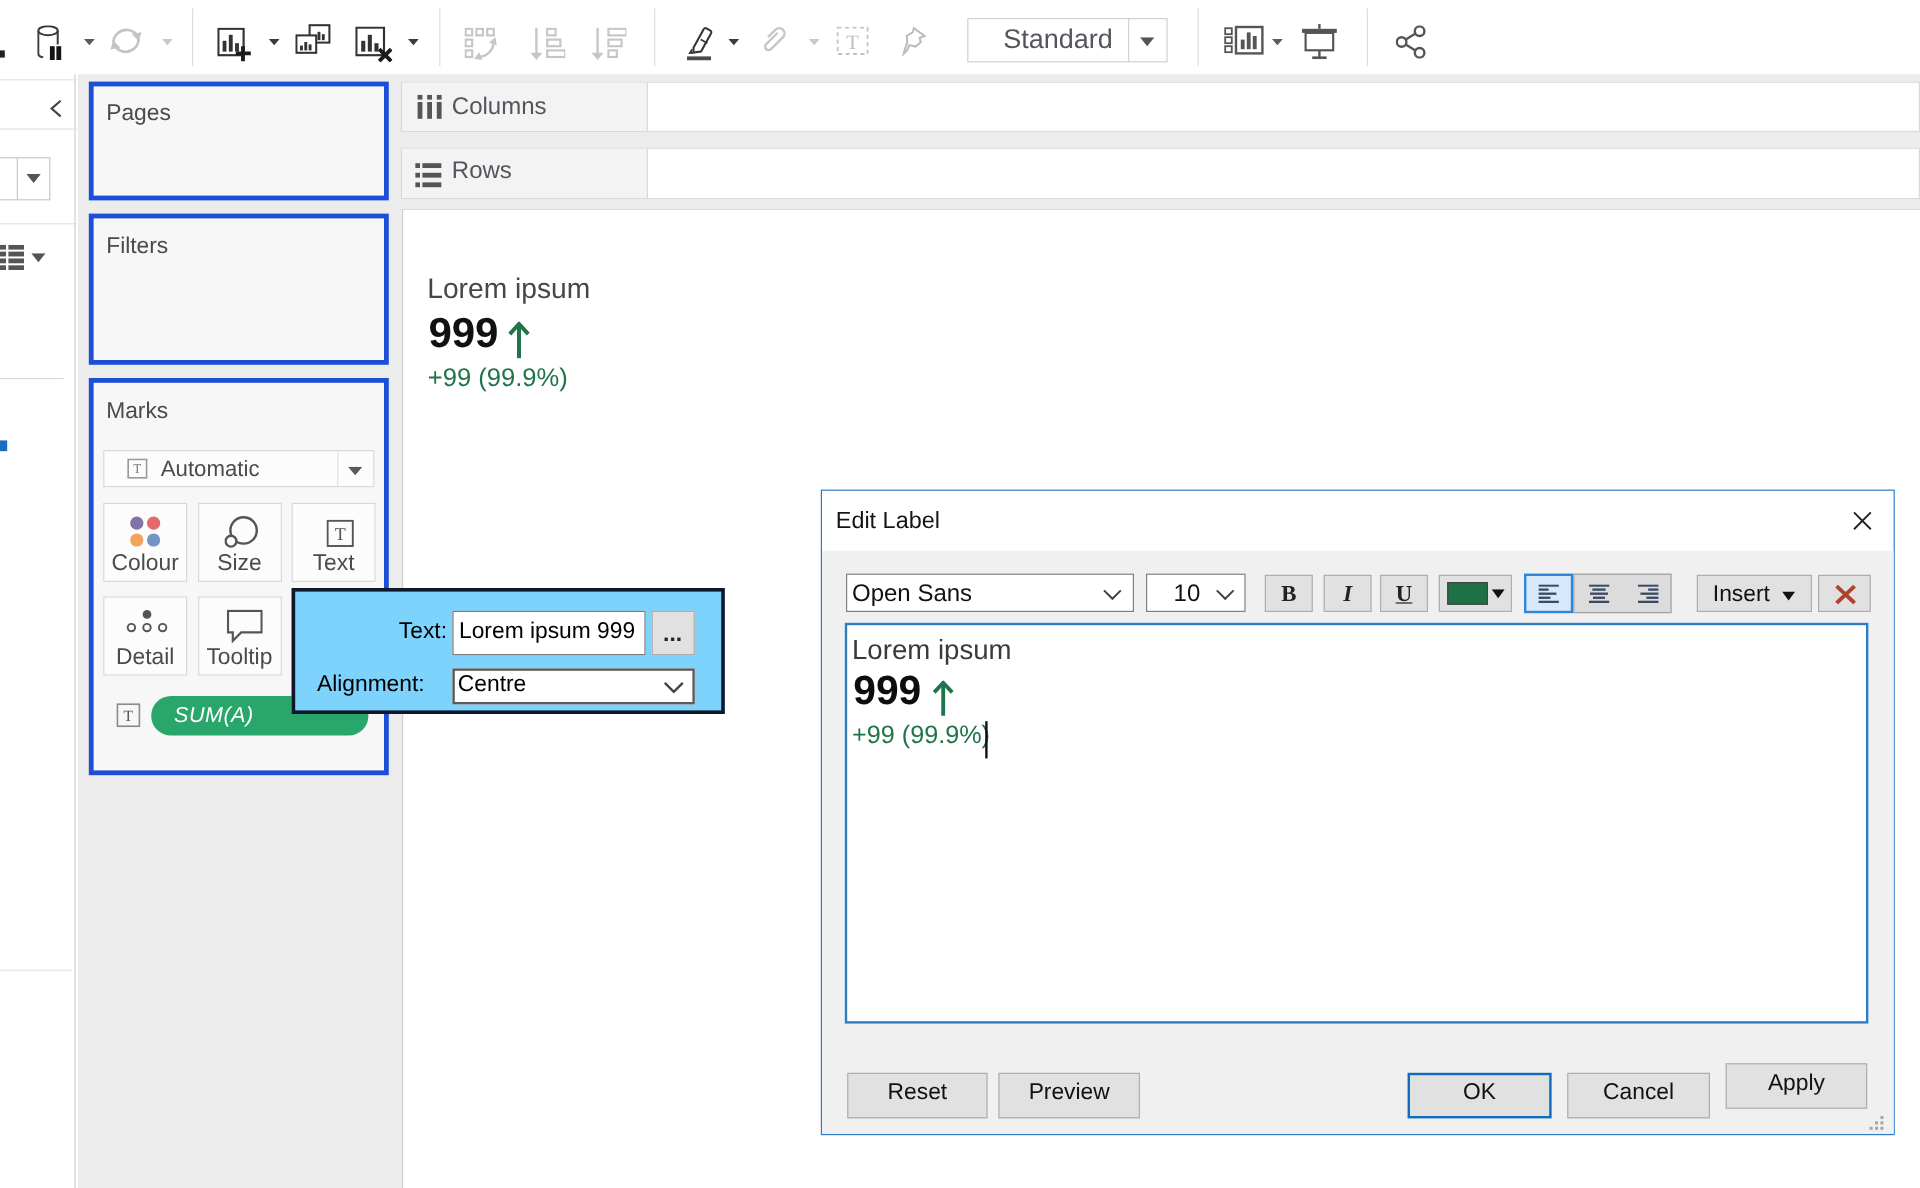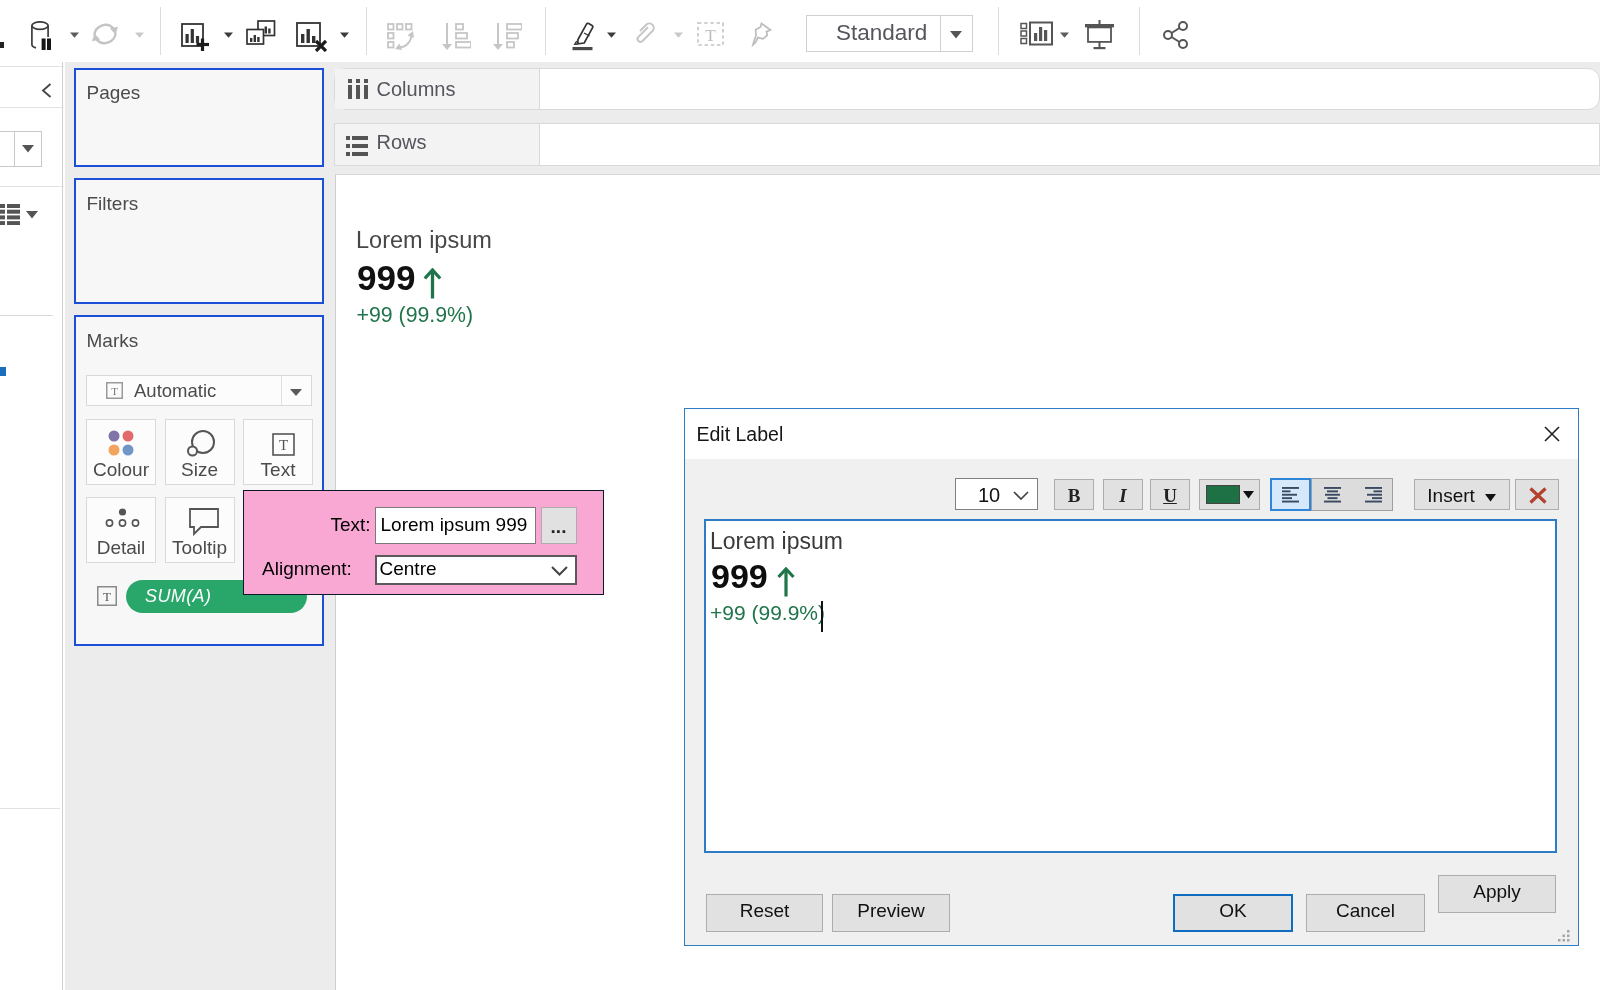--- a/index.html
+++ b/index.html
@@ -1,21 +1,21 @@
 <!DOCTYPE html>
 <html><head>
 <meta charset="utf-8">
 <style>
   * { margin:0; padding:0; box-sizing:border-box; }
   html,body { width:1600px; height:990px; overflow:hidden; background:#fff;
     font-family:"Liberation Sans", sans-serif; }
   .abs { position:absolute; }
   #stage { position:relative; width:1600px; height:990px; }
   .sep { position:absolute; width:1px; top:7px; height:48px; background:#dcdcdc; }
-  .card { position:absolute; left:74px; width:250px; background:#f7f7f7; border:2px solid #1d4ed8; }
+  .card { position:absolute; left:74px; width:250px; background:#f7f7f7; border:4px solid #1d4ed8; }
   .cardtitle { position:absolute; left:10.5px; font-size:19px; color:#4b4b4b; }
   .mbtn { position:absolute; width:70px; height:66px; background:#fcfcfc; border:1px solid #d9d9d9; }
   .mlabel { position:absolute; width:100%; text-align:center; top:39px; font-size:19px; color:#4b4b4b; }
   .shelfrow { position:absolute; left:334px; right:0; background:#fff; border:1px solid #d9d9d9; }
   .shelflabel { position:absolute; left:0; top:0; bottom:0; width:205px; background:#f3f3f3; border-right:1px solid #d9d9d9; }
   .shelftext { position:absolute; left:41.5px; top:9px; font-size:20px; color:#54545c; }
   .wbtn { position:absolute; height:38px; background:#e1e1e1; border:1px solid #adadad;
     font-size:19px; color:#111; text-align:center; line-height:31px; }
 </style>
 </head>
@@ -251,21 +251,21 @@
   <div class="card" style="top:68px;height:99px;">
       <div class="cardtitle" style="top:11.5px;">Pages</div>
     </div>
   <div class="card" style="top:178px;height:126px;">
       <div class="cardtitle" style="top:13px;">Filters</div>
     </div>
   <div class="card" id="markscard" style="top:315px;height:331px;">
       <div class="cardtitle" style="top:13px;">Marks</div>
     </div>
 
-  <div class="shelfrow" style="top:68px;height:42px;border-radius:12px;">
+  <div class="shelfrow" style="top:68px;height:42px;">
     <div class="shelflabel"></div>
     <svg class="abs" style="left:12px;top:10px;" width="22" height="22" viewBox="0 0 22 22">
       <g fill="#555">
           <rect x="1" y="0" width="4" height="4"></rect>
           <rect x="9" y="0" width="4" height="4"></rect>
           <rect x="17" y="0" width="4" height="4"></rect>
       <rect x="1" y="6" width="4" height="14"></rect>
           <rect x="9" y="6" width="4" height="14"></rect>
           <rect x="17" y="6" width="4" height="14"></rect>
         </g>
@@ -349,21 +349,21 @@
   </div>
 
   <svg class="abs" style="left:97px;top:586px;" width="20" height="20" viewBox="0 0 20 20">
     <rect x="0.75" y="0.75" width="18.5" height="18.5" fill="none" stroke="#8a8a8a" stroke-width="1.5"></rect>
     <text x="10" y="15" font-size="13" fill="#555" text-anchor="middle" font-family="Liberation Serif, serif">T</text>
   </svg>
   <div class="abs" style="left:126px;top:580px;width:181px;height:32.5px;background:#29a76b;border-radius:16.5px;">
     <div class="abs" style="left:19px;top:6px;font-size:18px;color:#fff;letter-spacing:0.4px;font-style:italic;">SUM(A)</div>
   </div>
 
-  <div class="abs" style="left:242.5px;top:489.5px;width:361px;height:105px;background:#f9a8d4;border:1px solid #0f172a;">
+  <div class="abs" style="left:242.5px;top:489.5px;width:361px;height:105px;background:#7dd3fc;border:3px solid #0f172a;">
     <div class="abs" style="left:0;top:23px;width:127px;text-align:right;font-size:19px;color:#000;">Text:</div>
     <div class="abs" style="left:131px;top:16px;width:161px;height:37.5px;background:#fff;border:1px solid #7a7a7a;overflow:hidden;">
       <div class="abs" style="left:5px;top:6px;font-size:19px;color:#000;white-space:nowrap;">Lorem ipsum 999 <span style="color:#bfa437;">↑</span></div>
     </div>
     <div class="abs" style="left:297px;top:16.5px;width:36px;height:37px;background:#e1e1e1;border:1px solid #adadad;text-align:center;">
       <div style="font-size:19px;color:#222;font-weight:bold;margin-top:8px;">...</div>
     </div>
     <div class="abs" style="left:0;top:67px;width:127px;text-align:center;font-size:19px;color:#000;">Alignment:</div>
     <div class="abs" style="left:131px;top:64px;width:202px;height:30.5px;background:#fff;border:2px solid #5a5a5a;">
       <div class="abs" style="left:3px;top:1px;font-size:19px;color:#000;">Centre</div>
@@ -375,20 +375,26 @@
 
   <div class="abs" style="left:683.5px;top:407.5px;width:895px;height:538px;background:#fff;border:1.5px solid #2e7cc3;">
 
     <div class="abs" style="left:12px;top:14px;font-size:19.5px;color:#151515;">Edit Label</div>
     <svg class="abs" style="right:18px;top:17px;" width="16" height="16" viewBox="0 0 16 16">
       <path d="M1 1 L15 15 M15 1 L1 15" stroke="#222" stroke-width="1.6"></path>
     </svg>
 
     <div class="abs" style="left:0;top:50px;width:100%;height:486.5px;background:#f0f0f0;"></div>
 
+    <div class="abs" style="left:20.5px;top:69px;width:240px;height:32.5px;background:#fff;border:1px solid #7f7f7f;">
+      <div class="abs" style="left:4px;top:5.5px;font-size:20px;color:#111;">Open Sans</div>
+      <svg class="abs" style="right:9px;top:12px;" width="16" height="9" viewBox="0 0 16 9">
+          <path d="M1 1 L8 8 L15 1" fill="none" stroke="#444" stroke-width="1.7"></path>
+        </svg>
+    </div>
     <div class="abs" style="left:270.5px;top:69px;width:82.5px;height:32.5px;background:#fff;border:1px solid #7f7f7f;">
       <div class="abs" style="left:22px;top:5.5px;font-size:20px;color:#111;">10</div>
       <svg class="abs" style="right:8px;top:12px;" width="16" height="9" viewBox="0 0 16 9">
           <path d="M1 1 L8 8 L15 1" fill="none" stroke="#444" stroke-width="1.7"></path>
         </svg>
     </div>
     <div class="wbtn" style="left:369.5px;top:70px;width:40px;height:31px;font-weight:bold;font-family:'Liberation Serif',serif;color:#222;">B</div>
     <div class="wbtn" style="left:418.5px;top:70px;width:40px;height:31px;font-style:italic;font-weight:bold;font-family:'Liberation Serif',serif;color:#222;">I</div>
     <div class="wbtn" style="left:465.5px;top:70px;width:40px;height:31px;font-weight:bold;font-family:'Liberation Serif',serif;color:#222;text-decoration:underline;">U</div>
     <div class="wbtn" style="left:514.5px;top:70px;width:60.5px;height:31px;">
@@ -450,21 +456,21 @@
           </g>
       </svg>
       <div class="abs" style="left:4px;top:80px;font-size:21px;color:#1f7449;">+99 (99.9%)</div>
       <div class="abs" style="left:115px;top:80px;width:2px;height:31px;background:#111;"></div>
     </div>
 
     <div class="wbtn" style="left:21.5px;top:485.5px;width:117px;">Reset</div>
     <div class="wbtn" style="left:147.5px;top:485.5px;width:118px;">Preview</div>
     <div class="wbtn" style="left:488.5px;top:485.5px;width:120px;border:2px solid #0f6cbe;line-height:29px;">OK</div>
     <div class="wbtn" style="left:621.5px;top:485.5px;width:119px;">Cancel</div>
-    <div class="wbtn" style="left:753.5px;top:466px;width:118px;">Apply</div>
+    <div class="wbtn" style="left:753.5px;top:477px;width:118px;">Apply</div>
 
     <svg class="abs" style="right:7px;bottom:3px;" width="14" height="12" viewBox="0 0 14 12">
       <g fill="#a5a5a5">
           <rect x="10" y="0" width="2.5" height="2.5"></rect>
           <rect x="10" y="4.5" width="2.5" height="2.5"></rect>
           <rect x="10" y="9" width="2.5" height="2.5"></rect>
           <rect x="5.5" y="4.5" width="2.5" height="2.5"></rect>
           <rect x="5.5" y="9" width="2.5" height="2.5"></rect>
           <rect x="1" y="9" width="2.5" height="2.5"></rect>
         </g>

